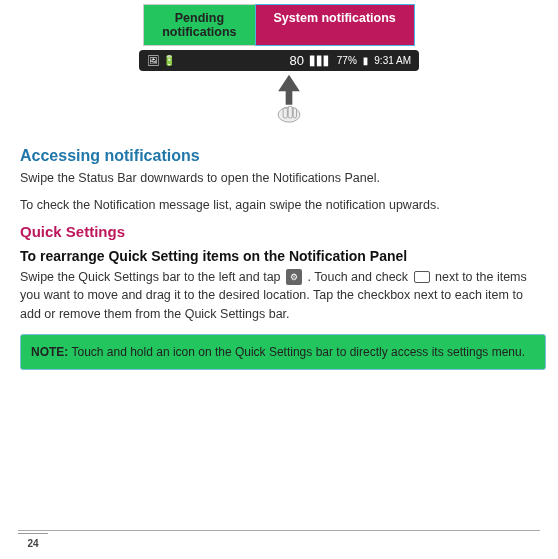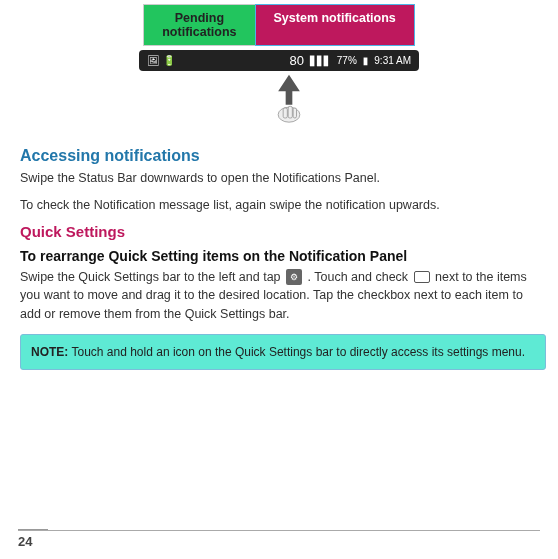--- a/index.html
+++ b/index.html
@@ -140,46 +140,46 @@
       display: inline-block;
       width: 16px;
       height: 12px;
       border: 1.5px solid #555;
       border-radius: 2px;
       vertical-align: middle;
       margin: 0 2px;
     }
 
     .note-box {
-      background: #5eead4;
+      background: #22c55e;
       border: 1.5px solid #7bbddb;
       border-radius: 3px;
       padding: 8px 10px;
       font-size: 12px;
       color: #222;
       margin-top: 10px;
       line-height: 1.5;
     }
 
     .note-box strong {
       font-weight: bold;
     }
 
     
     .page-number {
       position: absolute;
       bottom: 10px;
       left: 18px;
-      font-size: 13px;
+      font-size: 10px;
       font-weight: bold;
       color: #444;
       border-top: 1px solid #999;
       padding-top: 4px;
       width: 30px;
-      text-align: left;
+      text-align: center;
     }
 
     .divider-line {
       border: none;
       border-top: 1px solid #aaa;
       margin: 0 18px;
       position: absolute;
       bottom: 28px;
       left: 0;
       right: 0;

